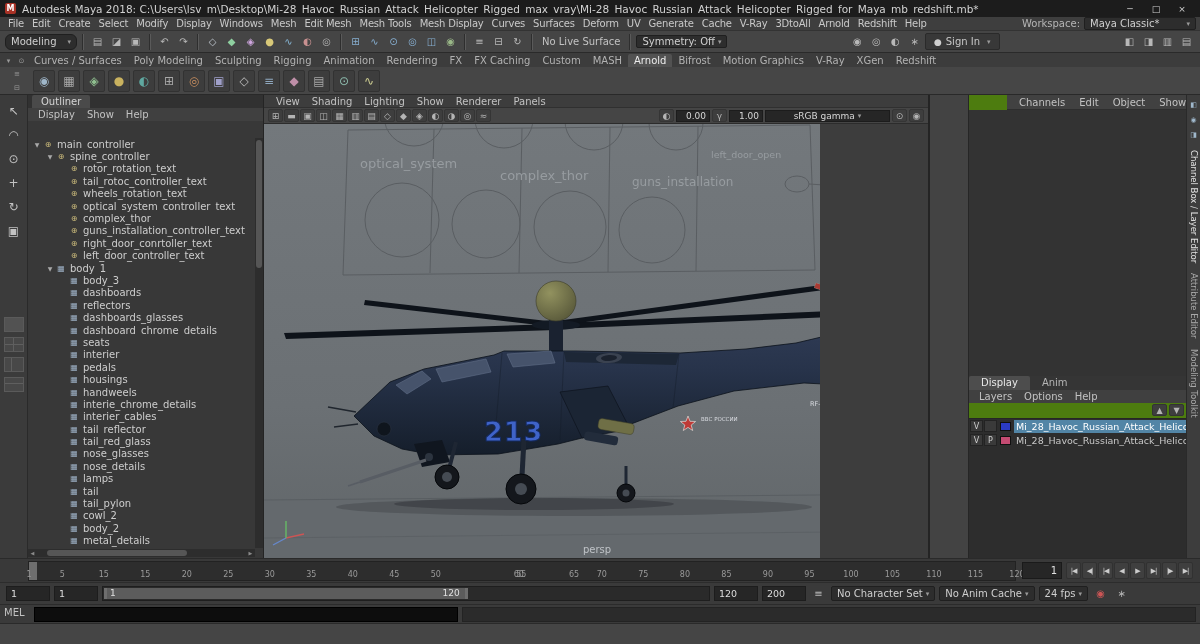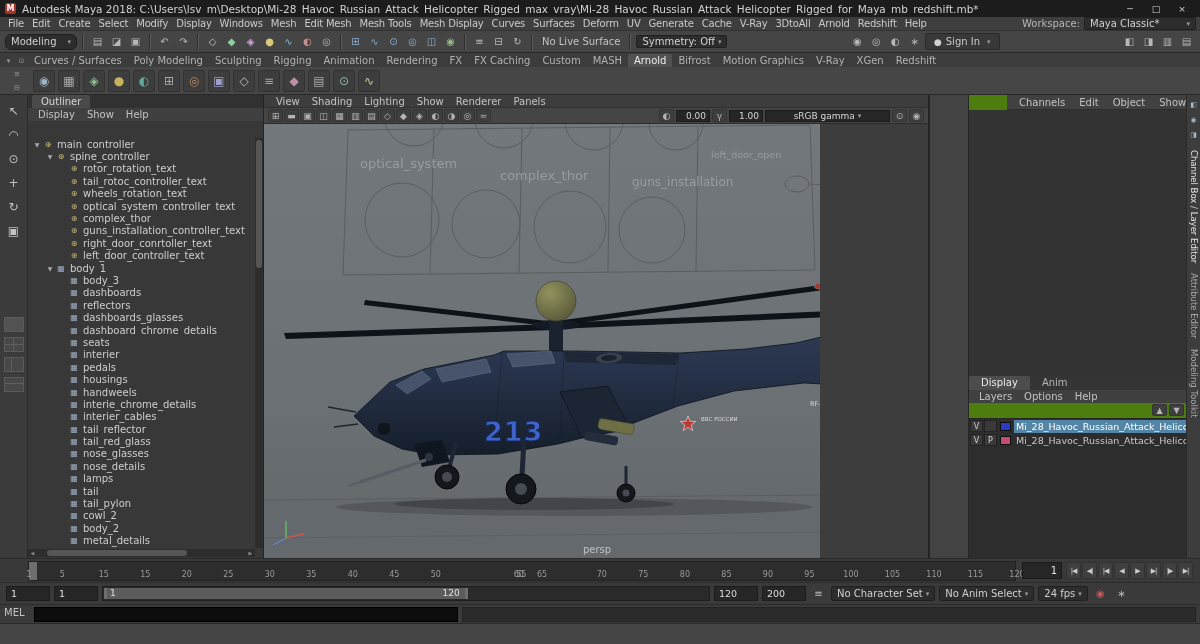--- a/index.html
+++ b/index.html
@@ -664,21 +664,21 @@
         <span class="ts-tick" style="left: 116.235px;">15</span>
         <span class="ts-tick" style="left: 157.748px;">20</span>
         <span class="ts-tick" style="left: 199.261px;">25</span>
         <span class="ts-tick" style="left: 240.773px;">30</span>
         <span class="ts-tick" style="left: 282.286px;">35</span>
         <span class="ts-tick" style="left: 323.798px;">40</span>
         <span class="ts-tick" style="left: 365.311px;">45</span>
         <span class="ts-tick" style="left: 406.824px;">50</span>
         <span class="ts-tick" style="left: 448.336px; margin-left: 44px;">55</span>
         <span class="ts-tick" style="left: 489.849px;">60</span>
-        <span class="ts-tick" style="left: 513px; text-align: right;">65</span>
+        <span class="ts-tick" style="left: 545px; text-align: right;">65</span>
         <span class="ts-tick" style="left: 572.874px;">70</span>
         <span class="ts-tick" style="left: 614.387px;">75</span>
         <span class="ts-tick" style="left: 655.899px;">80</span>
         <span class="ts-tick" style="left: 697.412px;">85</span>
         <span class="ts-tick" style="left: 738.924px;">90</span>
         <span class="ts-tick" style="left: 780.437px;">95</span>
         <span class="ts-tick" style="left: 821.95px;">100</span>
         <span class="ts-tick" style="left: 863.462px;">105</span>
         <span class="ts-tick" style="left: 904.975px;">110</span>
         <span class="ts-tick" style="left: 946.487px;">115</span>
@@ -706,21 +706,21 @@
       <span class="rs-lbl rs-r">120</span>
     </span>
     <span class="rs-field">120</span>
     <span class="rs-field">200</span>
     <span class="icon-btn">≡</span>
     <span class="dropdown rs-dd">
       <span>No Character Set</span>
       <span class="caret">▾</span>
     </span>
     <span class="dropdown rs-dd">
-      <span>No Anim Select</span>
+      <span>No Anim Cache</span>
       <span class="caret">▾</span>
     </span>
     <span class="dropdown rs-dd">
       <span>24 fps</span>
       <span class="caret">▾</span>
     </span>
     <span class="icon-btn autokey">◉</span>
     <span class="icon-btn">∗</span>
   </div>
 

